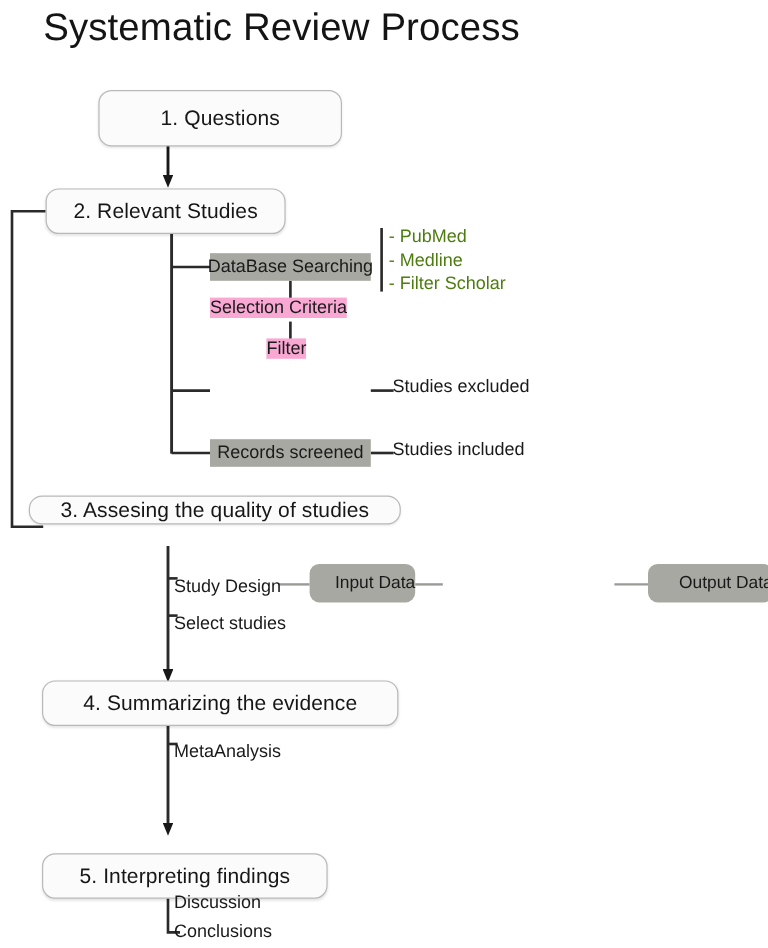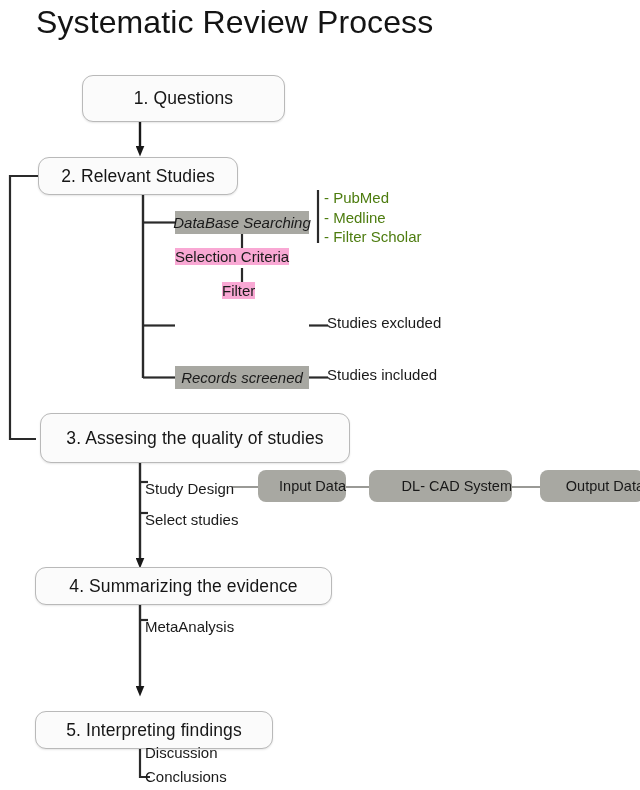--- a/index.html
+++ b/index.html
@@ -46,33 +46,32 @@
   }
   .stage-box .stage-label {
     font-size: 17.5px;
     letter-spacing: 0.1px;
     color: #161616;
     white-space: nowrap;
   }
 
   #box-questions   { left: 38px;  top: 75px;  width: 203px; height: 47px; margin-left: 44px; }
   #box-relevant    { left: 38px;  top: 157px; width: 200px; height: 38px; }
-  #box-assessing   { left: 40px;  top: 413px; width: 310px; height: 50px; }
+  #box-assessing   { left: 24px;  top: 413px; width: 310px; height: 24px; }
   #box-summarizing { left: 35px;  top: 567px; width: 297px; height: 38px; }
   #box-interpreting{ left: 35px;  top: 711px; width: 238px; height: 38px; }
 
   
   .gray-box {
     position: absolute;
     box-sizing: border-box;
     background: #a8a8a2;
     display: flex;
     align-items: center;
     justify-content: center;
-    font-style: italic;
   }
   .gray-box .gray-label {
     font-size: 15px;
     color: #1a1a1a;
     white-space: nowrap;
   }
   #box-database  { left: 175px; top: 211px; width: 134px; height: 23px; }
   #box-remove    { left: 175px; top: 314px; width: 134px; height: 23px; }
   #box-records   { left: 175px; top: 366px; width: 134px; height: 23px; }
 
@@ -214,23 +213,20 @@
 
 
   <div class="gray-box" id="box-records">
     <span class="gray-label">Records screened</span>
   </div>
 
   <div class="pipe-box" id="box-input">
     <span class="pipe-label">Input Data</span>
   </div>
 
-  <div class="pipe-box" id="box-dlcad">
-    <span class="pipe-label">DL- CAD System</span>
-  </div>
 
   <div class="pipe-box" id="box-output">
     <span class="pipe-label">Output Data</span>
   </div>
 
   <div class="plain-label" id="lbl-selection-criteria">Selection Criteria</div>
 
   <div class="plain-label" id="lbl-filter">Filter</div>
 
   <div class="plain-label nobg" id="lbl-studies-excluded">Studies excluded</div>

